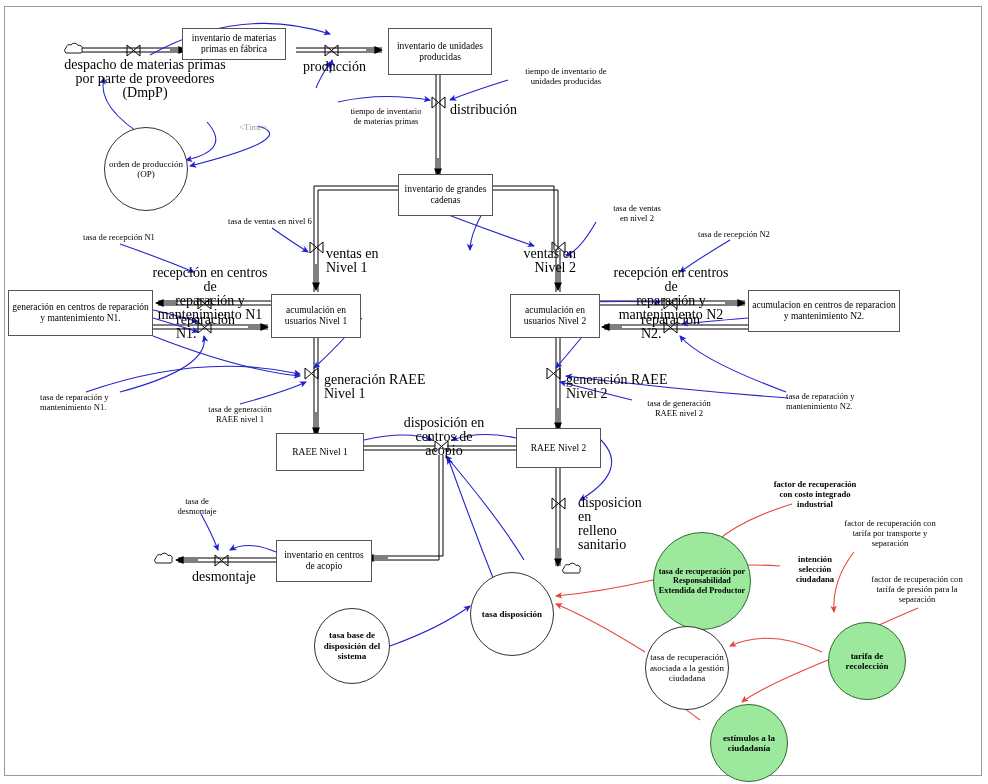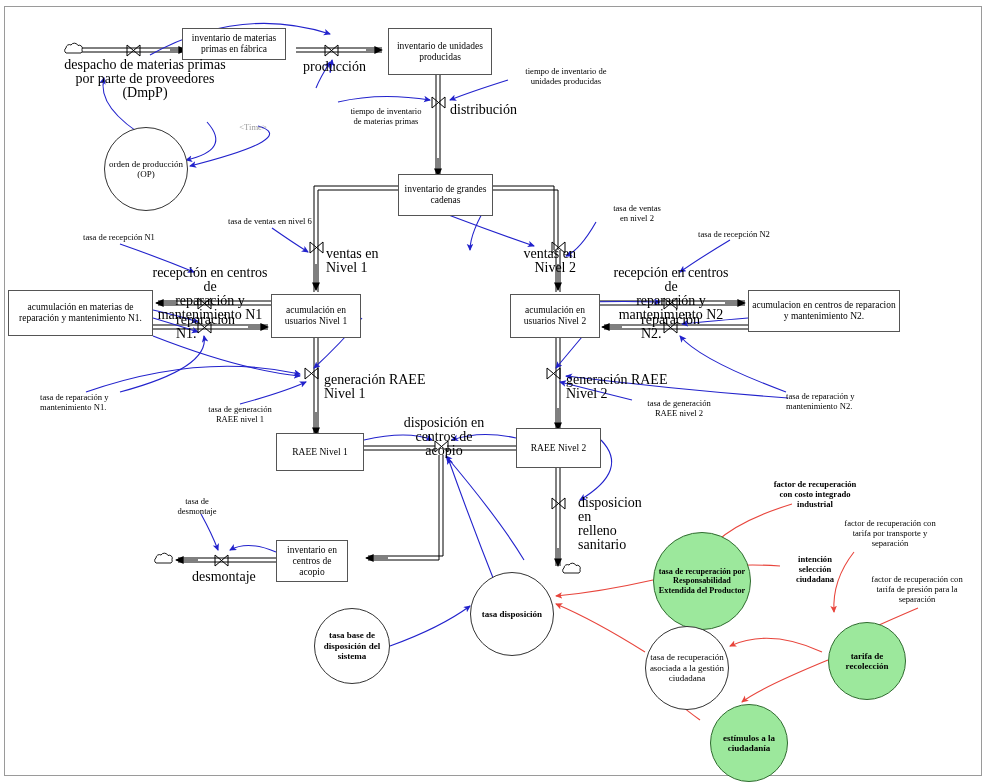--- a/index.html
+++ b/index.html
@@ -167,42 +167,42 @@
   </div>
   <div class="stock" style="left:388px;top:28px;width:104px;height:47px;">
     <span>inventario de unidades
 producidas</span>
   </div>
   <div class="stock" style="left:398px;top:174px;width:95px;height:42px;">
     <span>inventario de grandes
 cadenas</span>
   </div>
   <div class="stock" style="left:8px;top:290px;width:145px;height:46px;">
-    <span>acumulación en materias de
+    <span>generación en centros de
 reparación y mantenimiento N1.</span>
   </div>
   <div class="stock" style="left:271px;top:294px;width:90px;height:44px;">
     <span>acumulación en
 usuarios Nivel 1</span>
   </div>
   <div class="stock" style="left:510px;top:294px;width:90px;height:44px;">
     <span>acumulación en
 usuarios Nivel 2</span>
   </div>
   <div class="stock" style="left:748px;top:290px;width:152px;height:42px;">
     <span>acumulacion en centros de reparacion y
 mantenimiento N2.</span>
   </div>
   <div class="stock" style="left:276px;top:433px;width:88px;height:38px;">
     <span>RAEE Nivel 1</span>
   </div>
   <div class="stock" style="left:516px;top:428px;width:85px;height:40px;">
     <span>RAEE Nivel 2</span>
   </div>
-  <div class="stock" style="left:276px;top:540px;width:72px;height:42px;">
+  <div class="stock" style="left:276px;top:540px;width:96px;height:42px;">
     <span>inventario en centros
 de acopio</span>
   </div>
 
   <div class="aux" style="left:104px;top:127px;width:84px;height:84px;">
     <span>orden de
 producción (OP)</span>
   </div>
   <div class="aux" style="left:470px;top:572px;width:84px;height:84px;">
     <span style="font-weight:bold;">tasa disposición</span>

